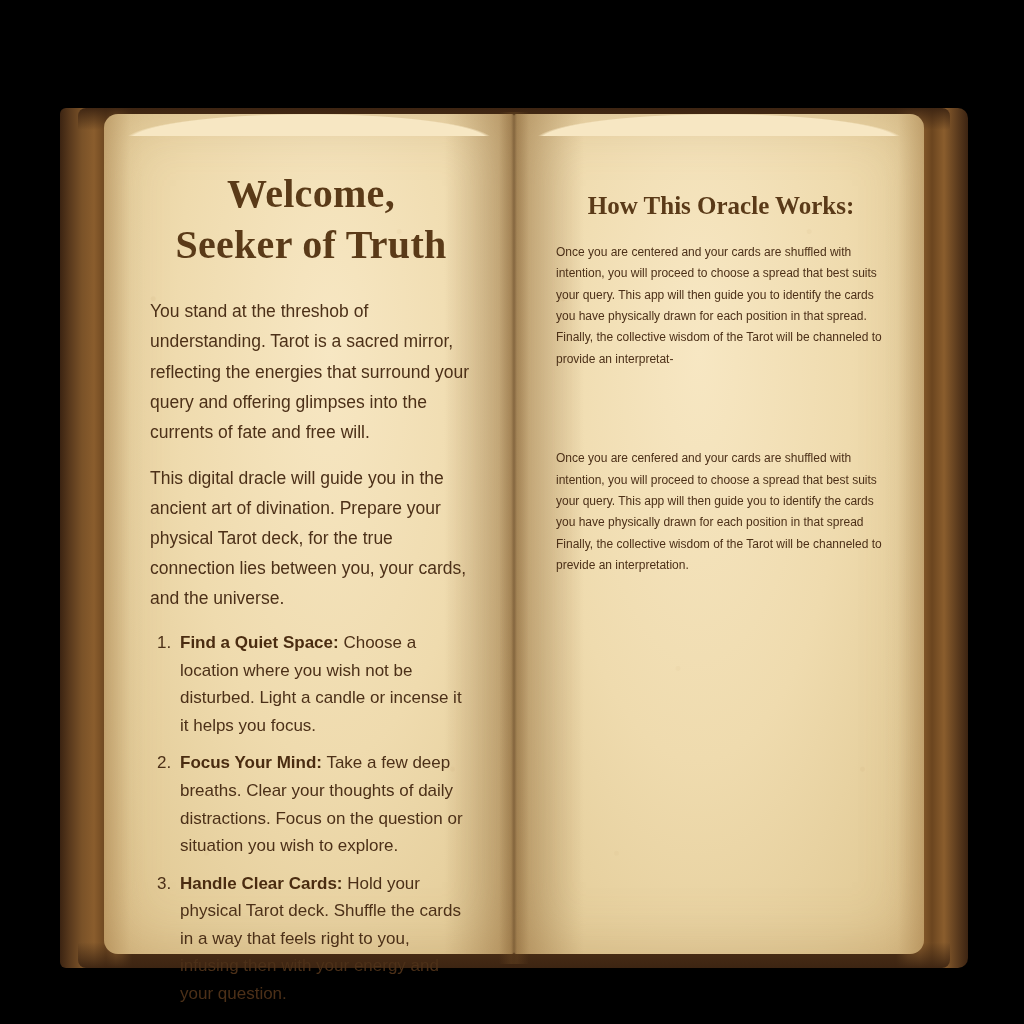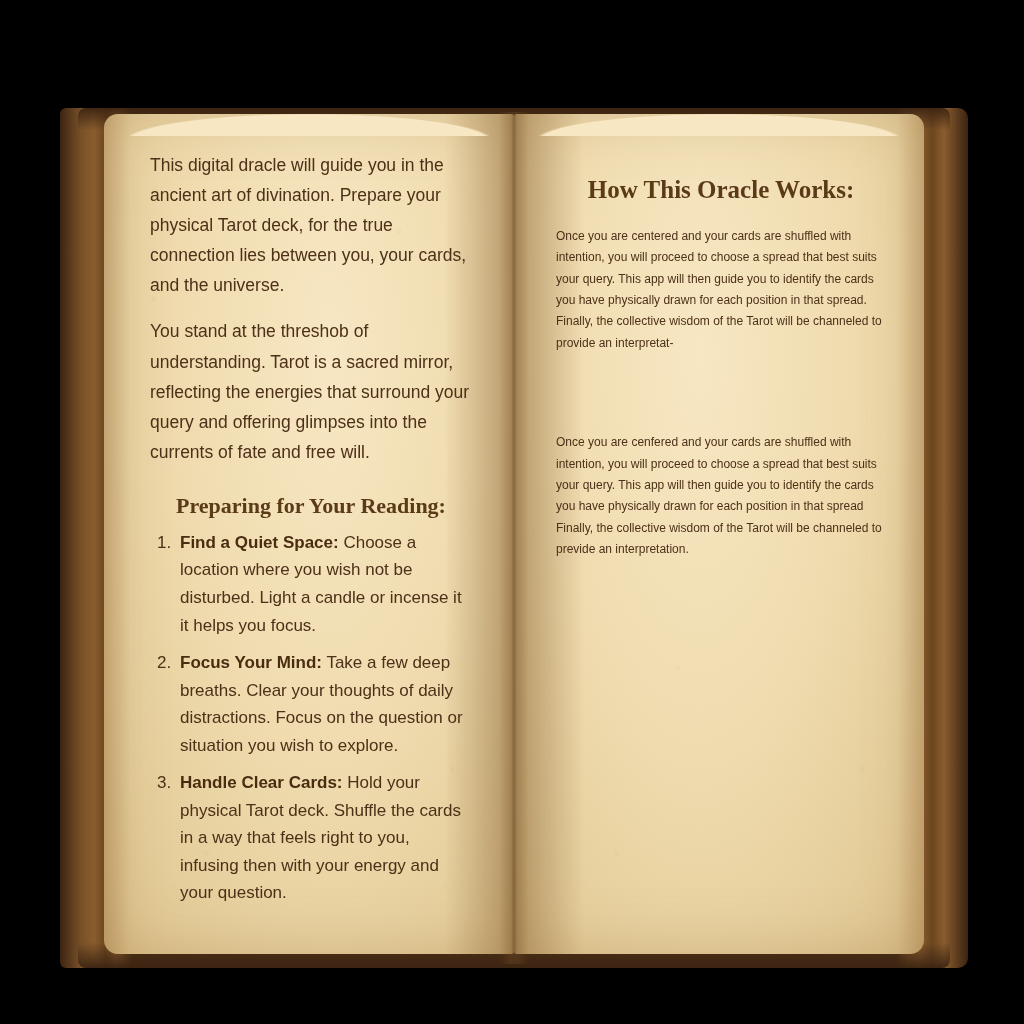--- a/index.html
+++ b/index.html
@@ -123,21 +123,21 @@
   }
 
   
   .content {
     position: absolute;
     inset: 0;
     padding: 36px 42px 28px 46px;
     box-sizing: border-box;
     color: #4a2f16;
   }
-  .page.right .content { padding: 36px 38px 28px 42px; }
+  .page.right .content { padding: 36px 38px 28px 42px; margin-top: 16px; }
 
   .title {
     font-family: "Liberation Serif", serif;
     font-weight: bold;
     color: #5a3a18;
     font-size: 40px;
     line-height: 1.28;
     text-align: center;
     margin: 18px 0 26px 0;
     letter-spacing: 0.3px;
@@ -213,25 +213,28 @@
     <div class="page-stack-top"></div>
     <div class="page-stack-bottom"></div>
 
     <div class="pages">
 
       <div class="page left">
         <div class="page-curve-top"></div>
         <div class="grain"></div>
         <div class="content">
 
-
+          <h1 class="title">
+            <span>Welcome,</span>
+            <span class="line2">Seeker of Truth</span>
+          </h1>
+
+          <p class="body">You stand at the threshob of understanding. Tarot is a sacred mirror, reflecting the energies that surround your query and offering glimpses into the currents of fate and free will.</p>
           <p class="body">This digital dracle will guide you in the ancient art of divination. Prepare your physical Tarot deck, for the true connection lies between you, your cards, and the universe.</p>
-          <p class="body">You stand at the threshob of understanding. Tarot is a sacred mirror, reflecting the energies that surround your query and offering glimpses into the currents of fate and free will.</p>
-
-          <h2 class="subtitle left-sub">Preparing for Your Reading:</h2>
+
 
           <ol class="steps">
             <li>
               <strong>Find a Quiet Space:</strong><span> Choose a location where you wish not be disturbed. Light a candle or incense it it helps you focus.</span>
             </li>
             <li>
               <strong>Focus Your Mind:</strong><span> Take a few deep breaths. Clear your thoughts of daily distractions. Focus on the question or situation you wish to explore.</span>
             </li>
             <li>
               <strong>Handle Clear Cards:</strong><span> Hold your physical Tarot deck. Shuffle the cards in a way that feels right to you, infusing then with your energy and your question.</span>

